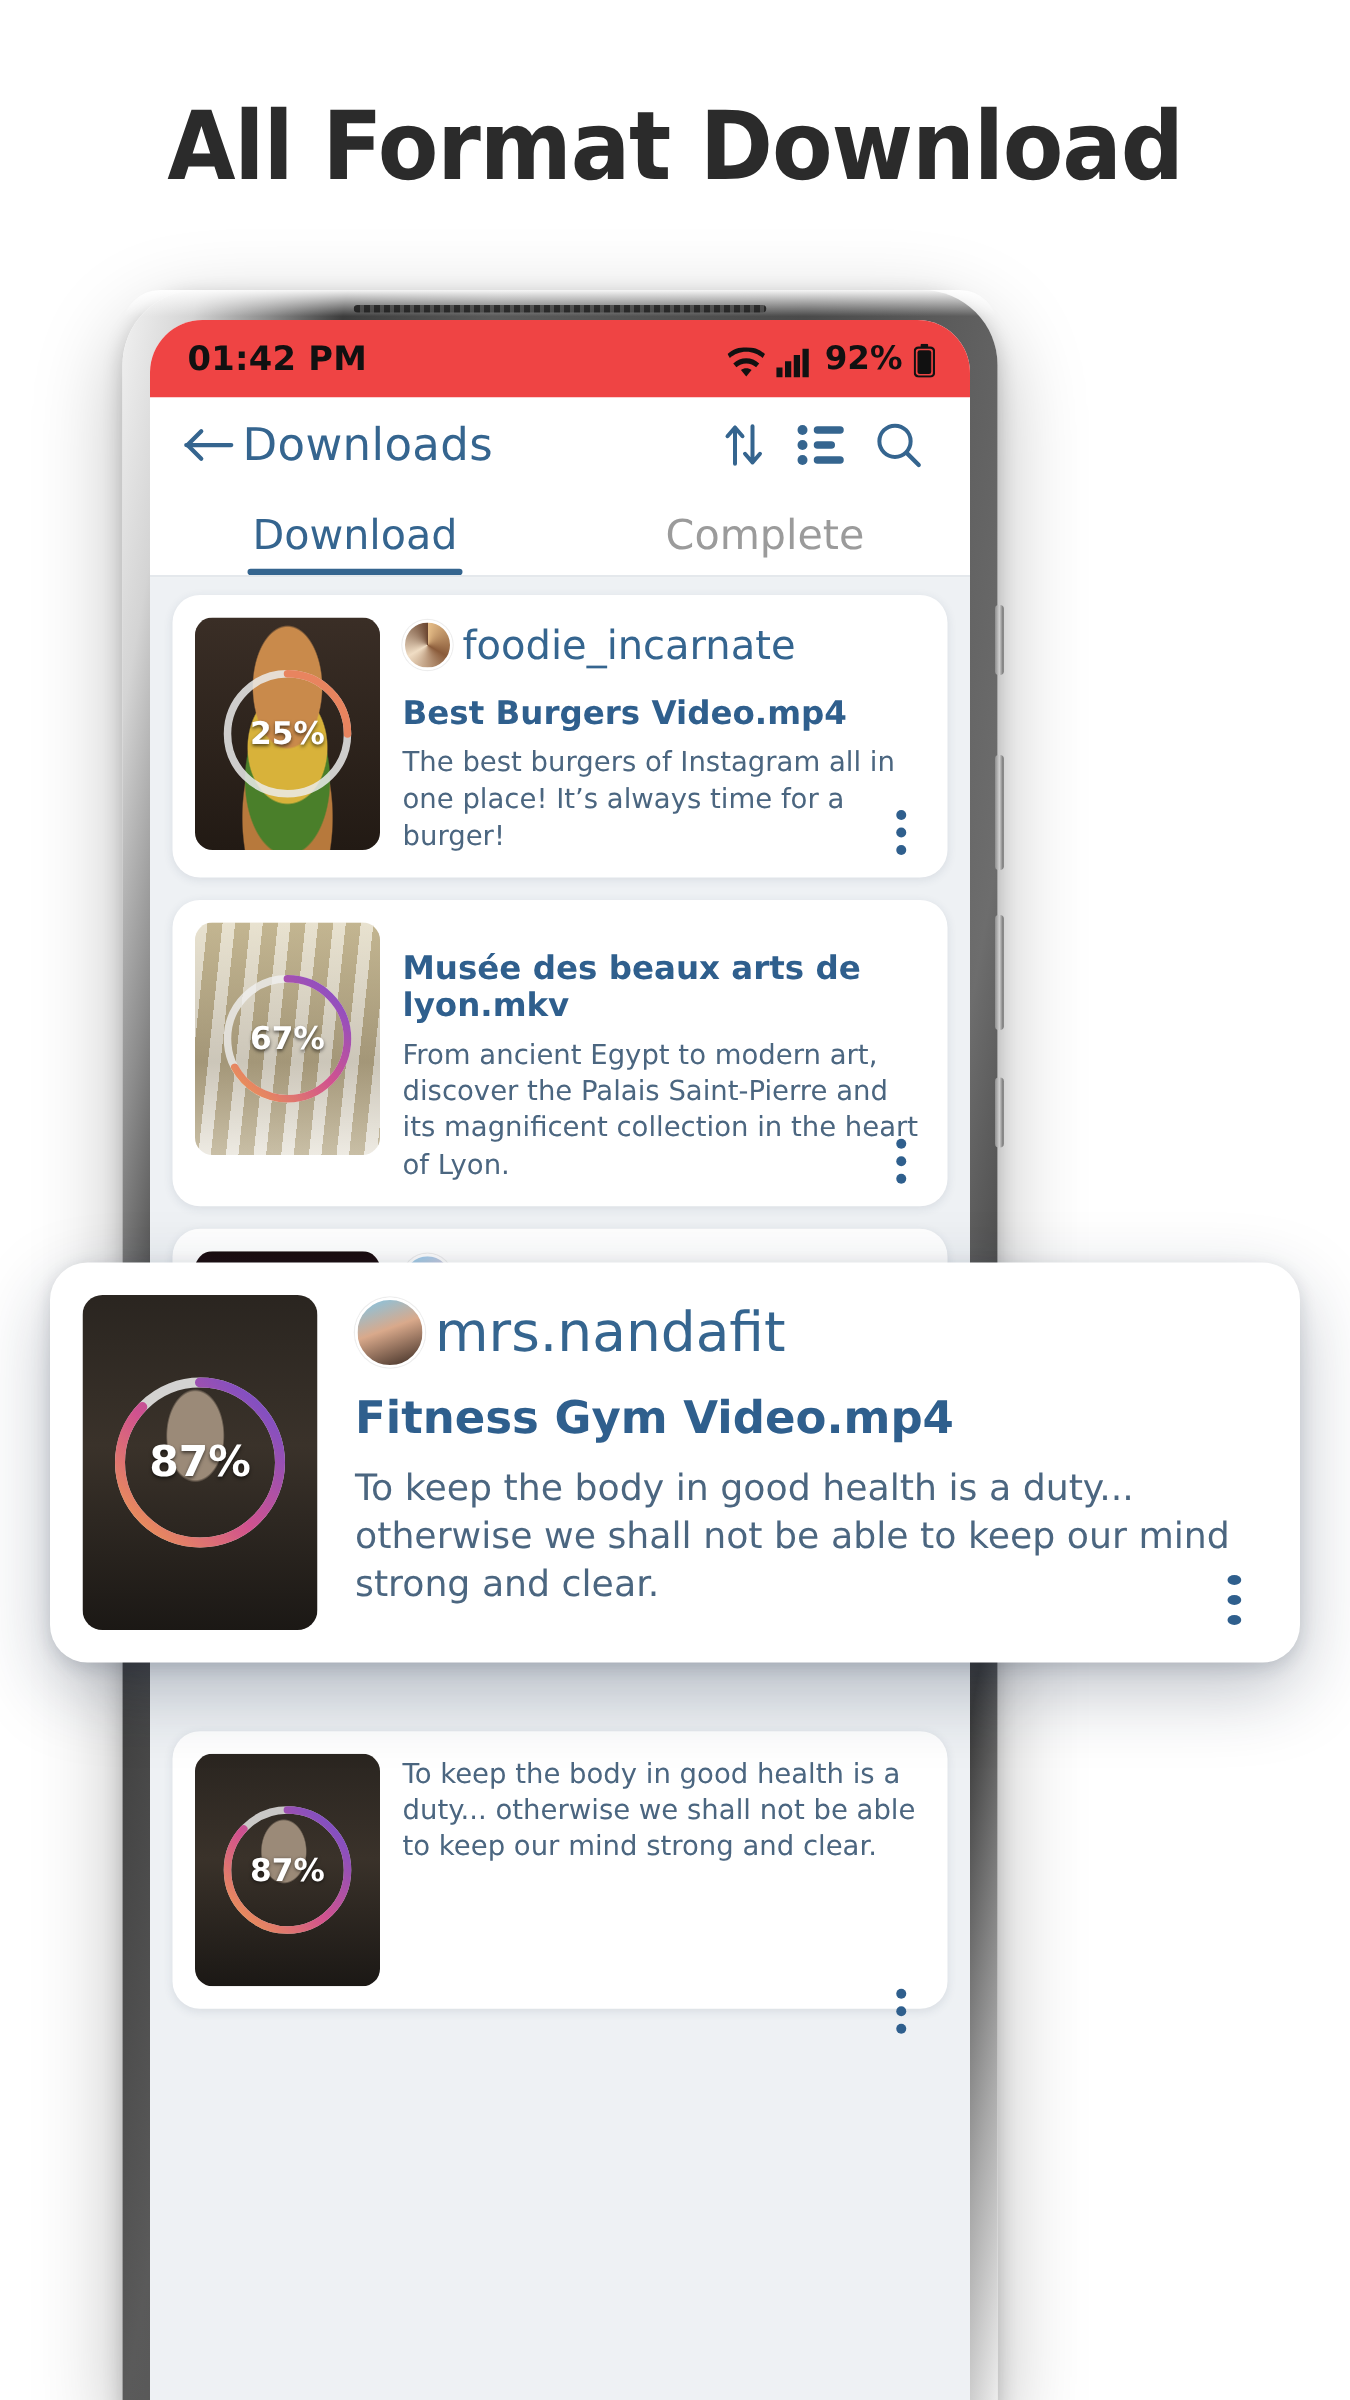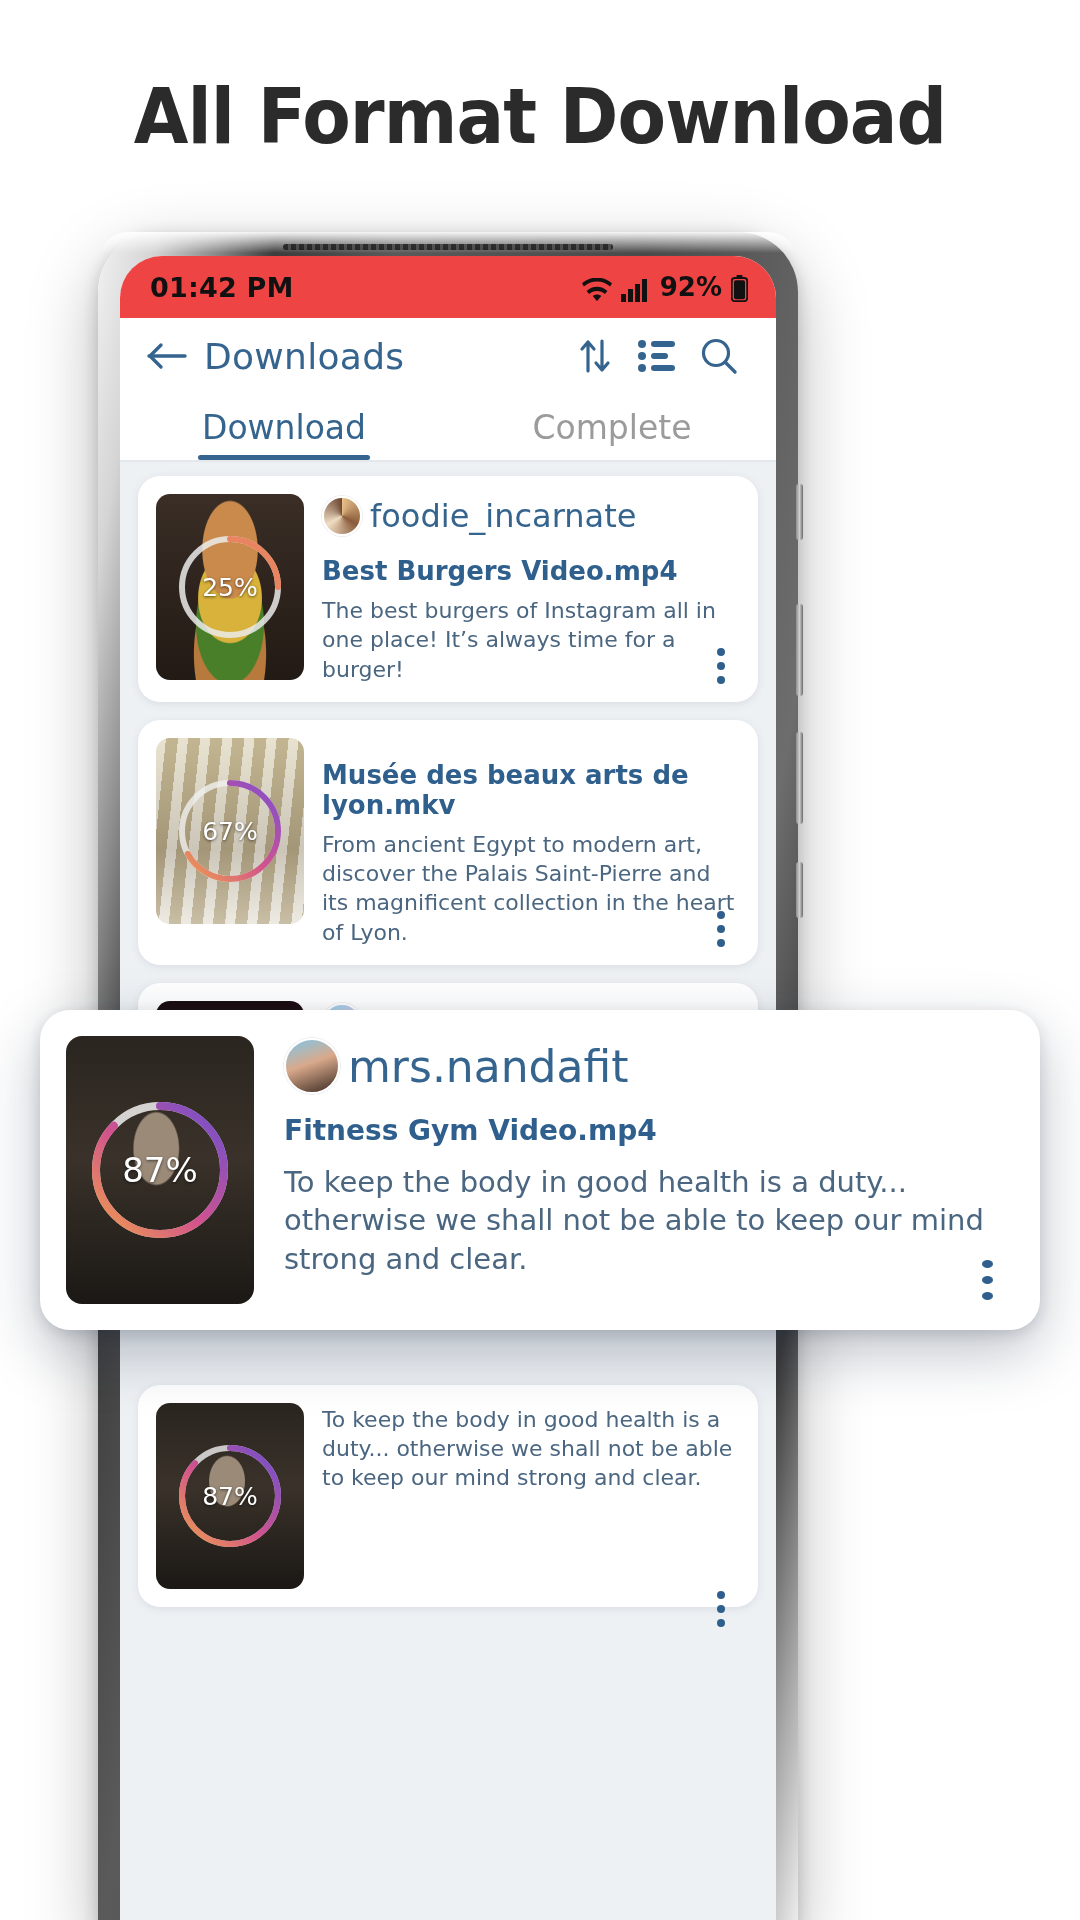--- a/index.html
+++ b/index.html
@@ -71,21 +71,21 @@
   .status-right svg { display:block; }
   .batt-pct { font-size:26px; font-weight:bold; color:#111; margin-left:2px; }
 
   
   .appbar {
     height: 76px; padding: 0 26px 0 26px;
     display:flex; align-items:center; background:#fff;
   }
   .appbar .back { width:48px; display:flex; align-items:center; }
   .appbar .title {
-    font-size: 36px; color:#35658f; margin-left: 10px; letter-spacing:.3px;
+    font-size: 36px; color:#35658f; letter-spacing:.3px;
   }
   .appbar .spacer { flex:1 1 auto; }
   .appbar .act { width: 62px; display:flex; justify-content:center; align-items:center; }
 
   
   .tabs { display:flex; height:66px; background:#fff; }
   .tab { flex:1 1 50%; display:flex; flex-direction:column; align-items:center; justify-content:flex-end; }
   .tab .lbl { font-size: 33px; padding-bottom: 8px; }
   .tab.active .lbl { color:#35658f; }
   .tab.inactive .lbl { color:#9b9b9b; }
@@ -102,21 +102,21 @@
     box-shadow: 0 2px 8px rgba(40,60,90,.10);
     position:relative;
   }
   .thumb {
     width: 148px; height: 186px; border-radius: 14px;
     flex: 0 0 148px; position:relative; overflow:hidden;
   }
   .thumb .ring { position:absolute; left:50%; top:50%; transform:translate(-50%,-50%); }
   .thumb .pct {
     position:absolute; left:50%; top:50%; transform:translate(-50%,-50%);
-    color:#fff; font-size:25px; font-weight:normal; text-shadow:0 1px 3px rgba(0,0,0,.6);
+    color:#fff; font-size:25px; font-weight:bold; text-shadow:0 1px 3px rgba(0,0,0,.6);
   }
   .cbody { flex:1 1 auto; min-width:0; padding-top:2px; position:relative; }
   .crow { display:flex; align-items:center; gap:8px; }
   .avatar {
     width:40px; height:40px; border-radius:50%; flex:0 0 40px; overflow:hidden;
     border:2px solid #fff; box-shadow:0 0 0 1px rgba(0,0,0,.07);
   }
   .uname { font-size: 32px; color:#35658f; white-space:nowrap; overflow:hidden; text-overflow:ellipsis; }
   .fname { font-size: 26px; font-weight:bold; color:#2f5f8d; margin-top: 20px; }
   .desc { font-size: 22px; line-height: 1.33; color:#4b6680; margin-top: 10px; }
@@ -153,21 +153,21 @@
   #overlay-card {
     position:absolute; left:40px; top:1010px; width: 1000px;
     background:#fff; border-radius: 30px; padding: 26px 30px 26px 26px;
     display:flex; gap: 30px;
     box-shadow: 0 22px 60px rgba(20,35,60,.28), 0 4px 14px rgba(20,35,60,.14);
   }
   #overlay-card .thumb { width: 188px; height: 268px; flex:0 0 188px; border-radius:16px; }
   #overlay-card .thumb .pct { font-size: 34px; }
   #overlay-card .avatar { width: 56px; height: 56px; flex:0 0 56px; }
   #overlay-card .uname { font-size: 44px; }
-  #overlay-card .fname { font-size: 28px; }
+  #overlay-card .fname { font-size: 36px; }
   #overlay-card .desc { font-size: 29px; margin-top: 16px; line-height:1.32; }
   #overlay-card .kebab i { width:11px; height:11px; }
   #overlay-card .kebab { right:6px; bottom:4px; gap:8px; }
 
   .avatar-a { background: conic-gradient(#e8c08a,#8a5b3a,#f0ddc4,#6b4630); }
   .avatar-b { background: linear-gradient(160deg,#6fb3e0,#2e6fa8 55%,#d8c79a); }
   .avatar-c { background: linear-gradient(160deg,#8fd0f0,#e8c8d8 50%,#f2e0c4); }
   .avatar-d { background: linear-gradient(160deg,#7fc6e8,#d9a98b 45%,#3a2a22); }
 </style>
 </head>

